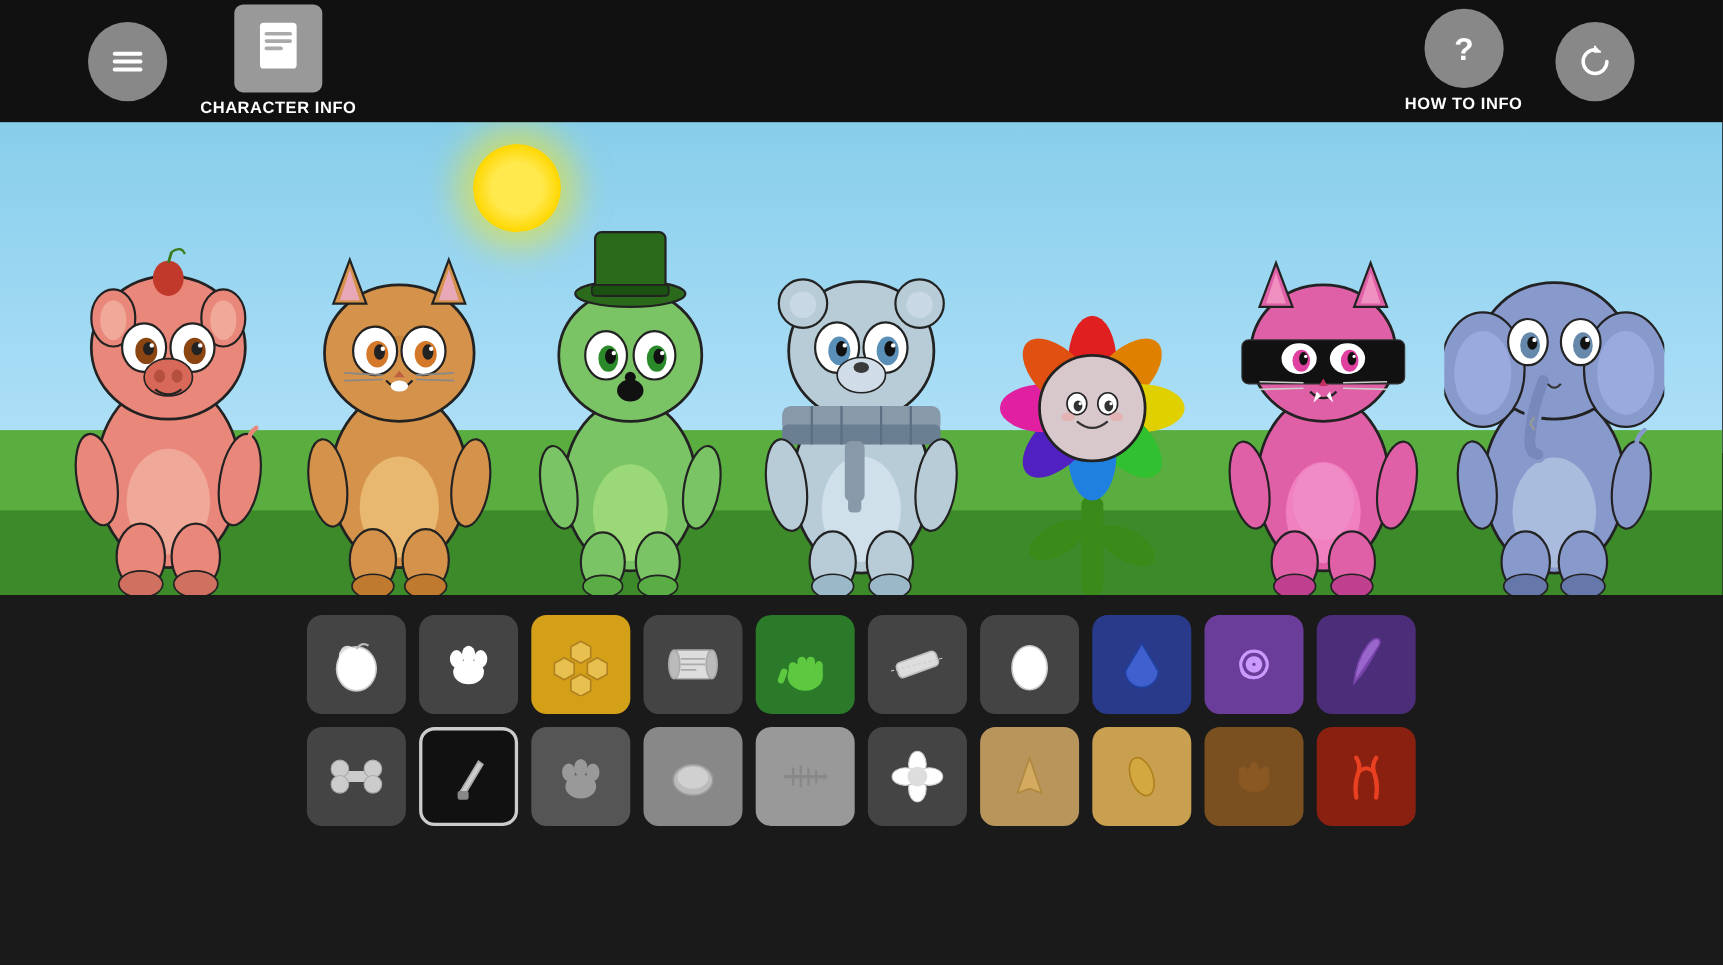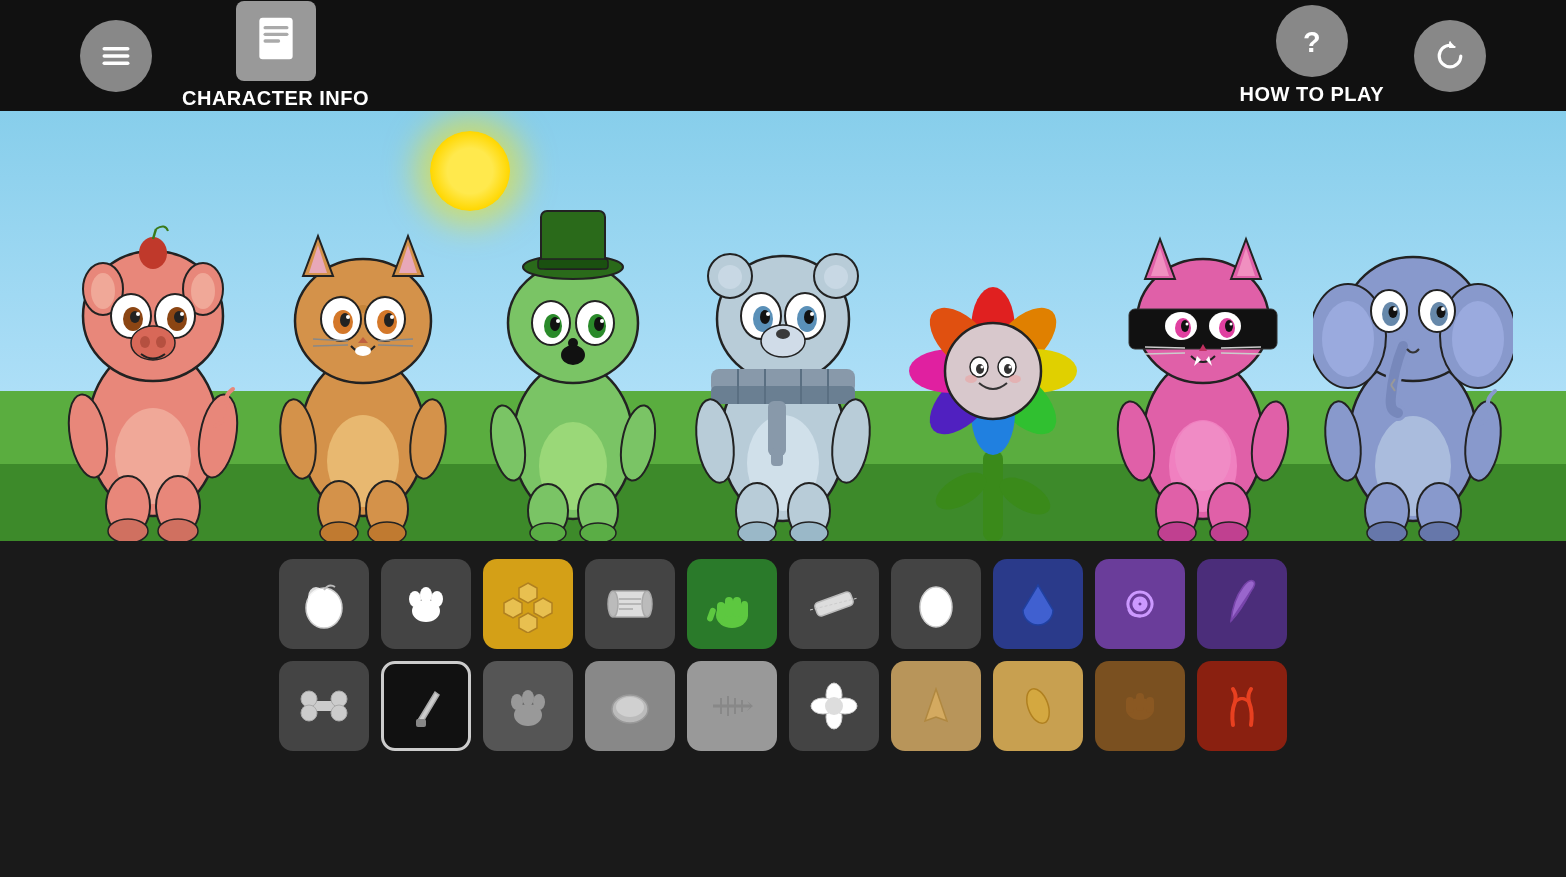--- a/index.html
+++ b/index.html
@@ -43,21 +43,21 @@
       justify-content: center;
       cursor: pointer;
       flex-direction: column;
     }
     .circle-btn svg {
       width: 36px;
       height: 36px;
     }
     .btn-label {
       color: #fff;
-      font-size: 20px;
+      font-size: 15px;
       font-weight: bold;
       text-align: center;
       margin-top: 6px;
       letter-spacing: 0.5px;
     }
     .top-btn-group {
       display: flex;
       flex-direction: column;
       align-items: center;
     }
@@ -195,21 +195,21 @@
     </div>
   </div>
 
   <div class="top-bar-right">
     <div class="top-btn-group">
       <div class="circle-btn">
         <svg viewBox="0 0 40 40" fill="white">
           <text x="10" y="32" font-size="32" font-weight="bold" fill="white">?</text>
         </svg>
       </div>
-      <div class="btn-label">HOW TO PLAY</div>
+      <div class="btn-label">HOW TO INFO</div>
     </div>
     <div class="top-btn-group">
       <div class="circle-btn">
         <svg viewBox="0 0 40 40" fill="none" stroke="white" stroke-width="3.5">
           <path d="M32 20 A12 12 0 1 1 20 8" stroke-linecap="round"></path>
           <polyline points="20,4 20,10 26,10" fill="white" stroke="white" stroke-width="2"></polyline>
         </svg>
       </div>
     </div>
   </div>

